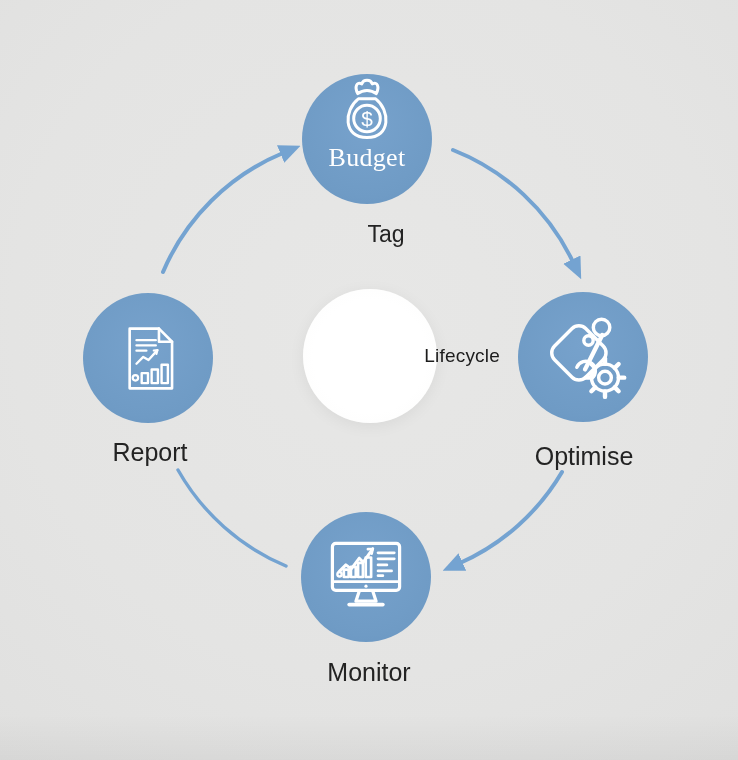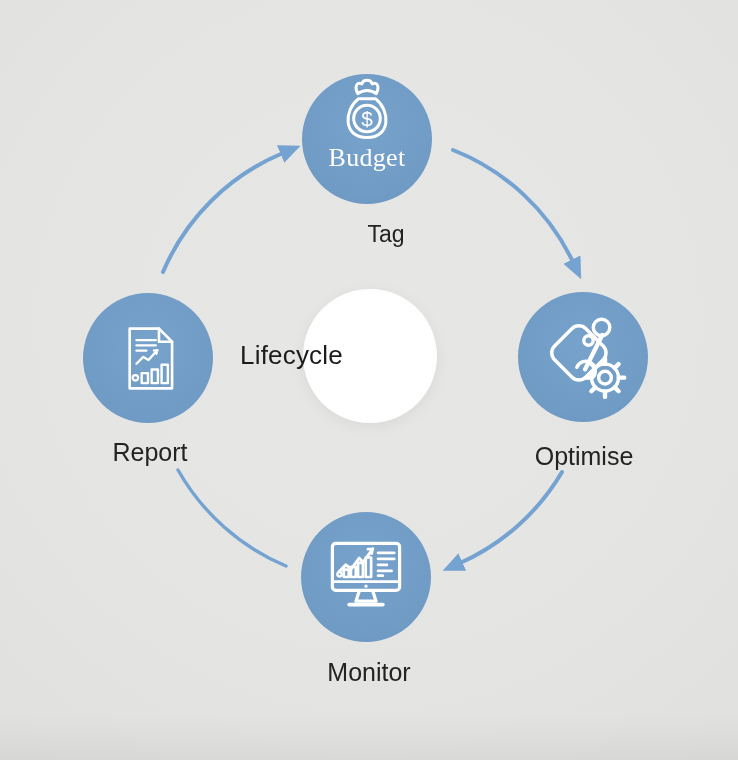--- a/index.html
+++ b/index.html
@@ -24,22 +24,22 @@
   .node-optimise{left:518px;top:292px;width:130px;height:130px;}
   .node-monitor{left:301px;top:512px;width:130px;height:130px;}
   .node-report{left:83px;top:293px;width:130px;height:130px;}
   .center-circle{
     position:absolute;left:303px;top:289px;width:134px;height:134px;border-radius:50%;
     background:radial-gradient(circle, #ffffff 60%, #fbfbfa 100%);
     box-shadow:0 3px 16px rgba(0,0,0,0.06);
   }
   .center-title{
     position:absolute;left:370px;top:355px;transform:translate(-50%,-50%);
-    width:260px;text-align:left;
-    font-size:26px;line-height:33px;color:#1c1c1c;letter-spacing:0.2px;
+    width:260px;text-align:right;
+    font-size:19px;line-height:33px;color:#1c1c1c;letter-spacing:0.2px;
   }
   .node-label{
     position:absolute;transform:translateX(-50%);
     color:var(--label-text,#232323);font-size:25px;line-height:32px;white-space:nowrap;
   }
   .label-tag{left:370px;top:218px;font-size:23px;margin-left:16px;}
   .label-optimise{left:584px;top:440px;}
   .label-monitor{left:369px;top:656px;}
   .label-report{left:150px;top:436px;}
   .inner-label{

